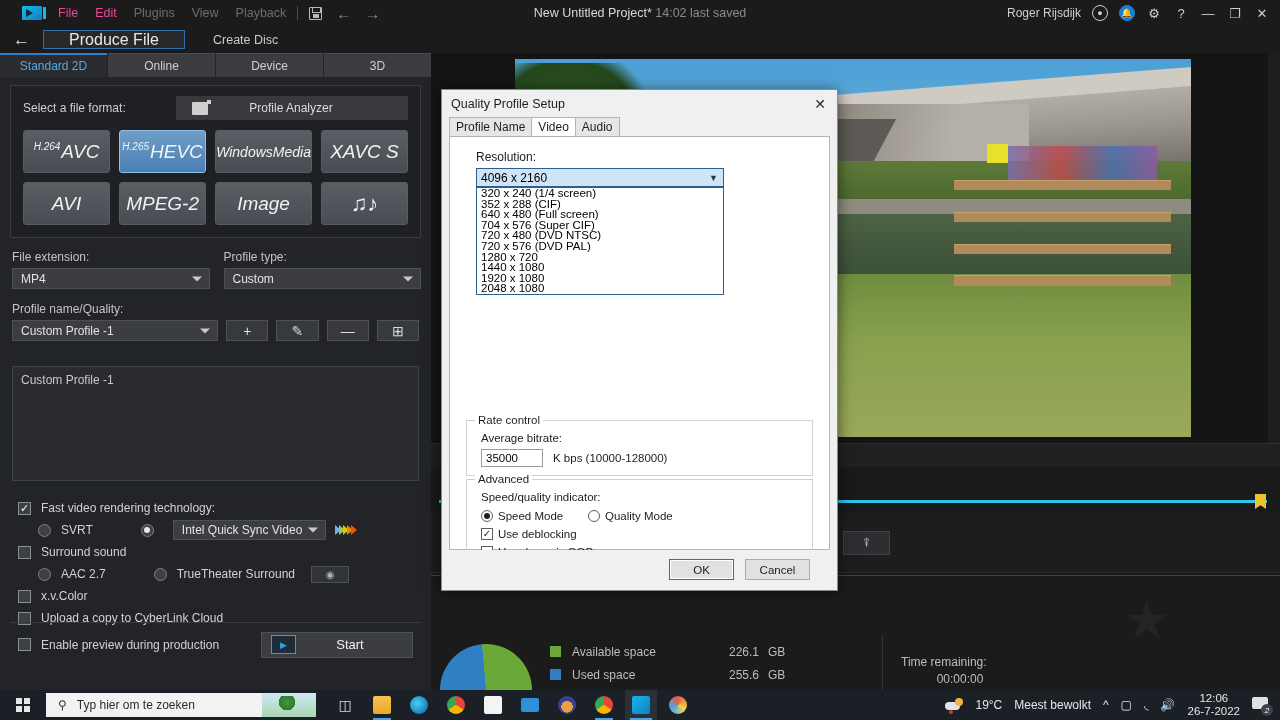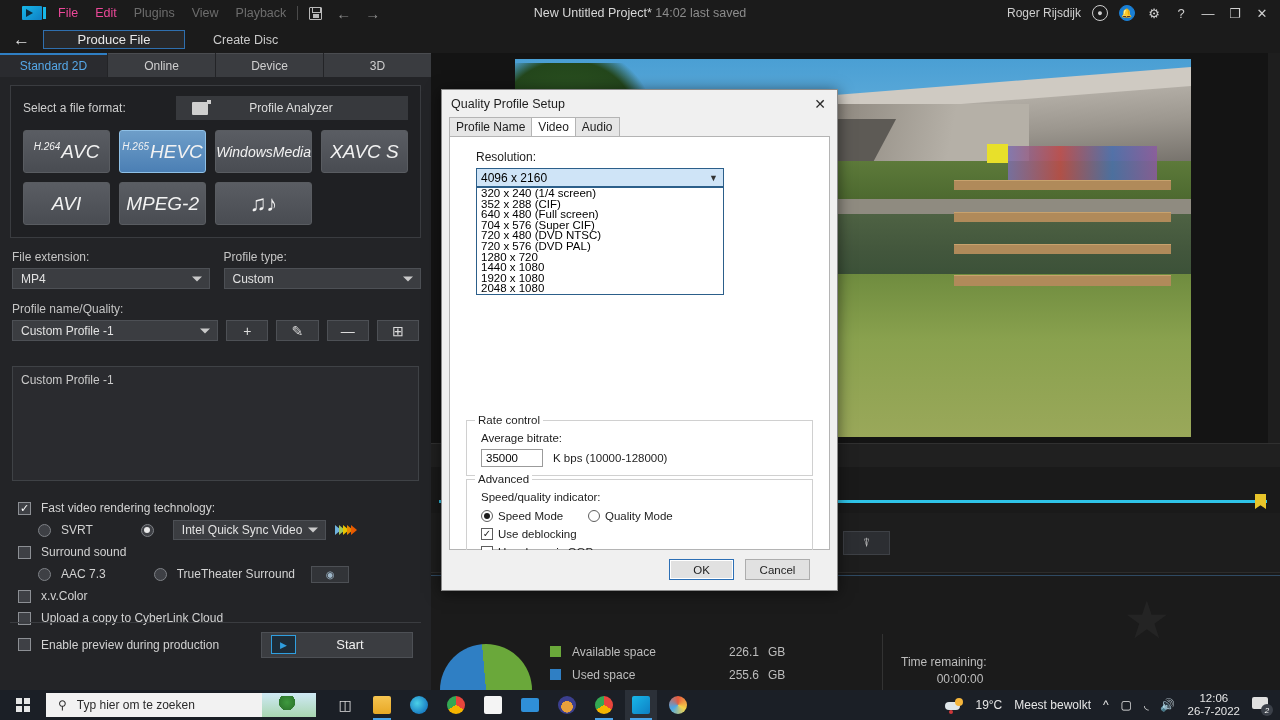--- a/index.html
+++ b/index.html
@@ -55,21 +55,21 @@
   .win-btn { font-size:13px; color:#cfcfcf; width:16px; text-align:center; }
 
   
   .navrow {
     position:absolute; left:0; top:26px; width:1280px; height:27px;
     background:#1b1b1b; display:flex; align-items:center;
   }
   .back-arrow { margin-left:13px; font-size:17px; color:#e0e0e0; width:22px; }
   .pill {
     margin-left:8px; width:142px; height:19px; border:1px solid #2f6fae;
-    background:#27282a; color:#e8e8e8; font-size:13px;
+    background:#27282a; color:#e8e8e8; font-size:16px;
     display:flex; align-items:center; justify-content:center;
   }
   .create-disc { margin-left:28px; font-size:12.5px; color:#cacaca; }
 
   
   .leftpanel {
     position:absolute; left:0; top:53px; width:431px; height:637px;
     background:#232427;
   }
   .tabs { display:flex; height:24px; }
@@ -561,20 +561,23 @@
         </div>
         <div class="fmt-btn">
           <span>XAVC S</span>
         </div>
         <div class="fmt-btn">
           <span>AVI</span>
         </div>
         <div class="fmt-btn">
           <span>MPEG-2</span>
         </div>
+        <div class="fmt-btn">
+          <span>Image</span>
+        </div>
         <div class="fmt-btn note">
           <span>♫♪</span>
         </div>
       </div>
     </div>
 
     <div class="row2">
       <div class="fld">
         <div class="fld-label">File extension:</div>
         <div class="combo">
@@ -639,21 +642,21 @@
               <i></i>
             </span>
         </span>
       </div>
       <div class="optrow">
         <span class="cb"></span>
         <span>Surround sound</span>
       </div>
       <div class="optrow sub">
         <span class="rb"></span>
-        <span>AAC 7.3</span>
+        <span>AAC 2.7</span>
         <span class="rb" style="margin-left:48px"></span>
         <span>TrueTheater Surround</span>
         <span class="eyebtn">◉</span>
       </div>
       <div class="optrow">
         <span class="cb"></span>
         <span>x.v.Color</span>
       </div>
       <div class="optrow">
         <span class="cb"></span>

